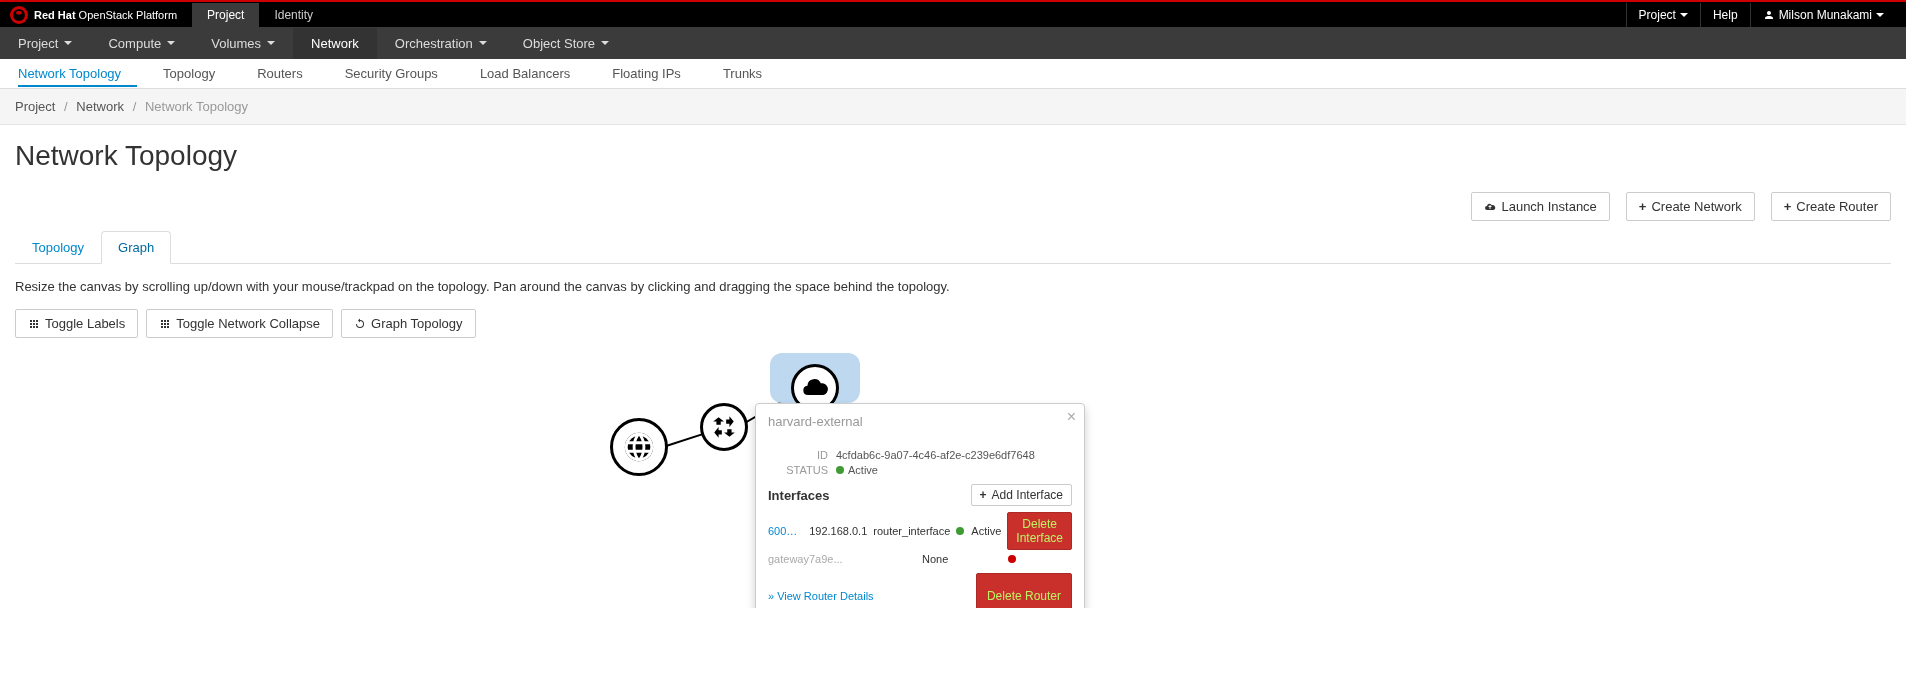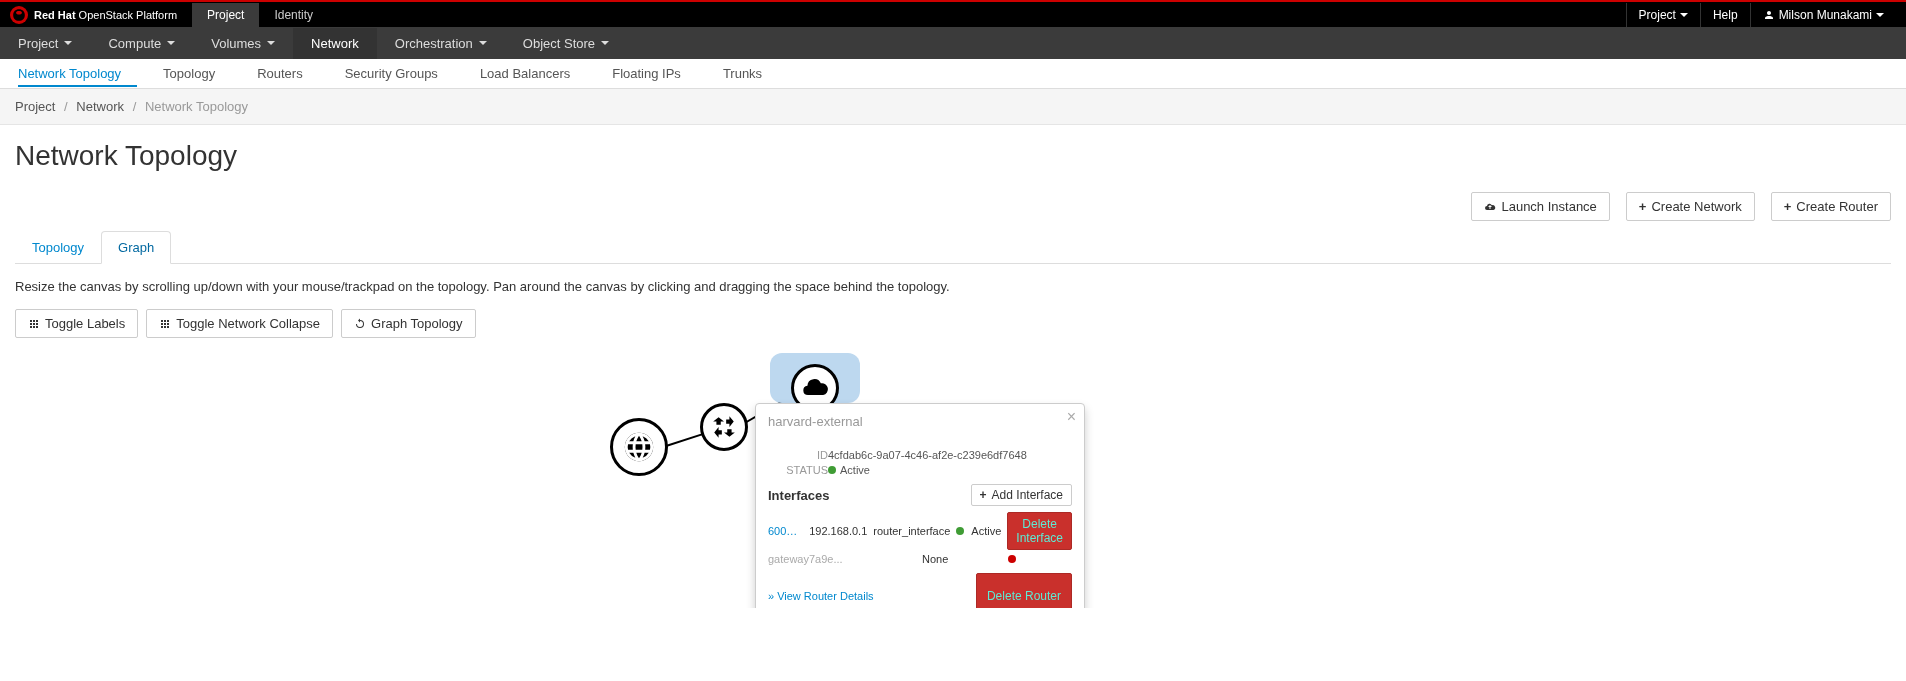--- a/index.html
+++ b/index.html
@@ -36,21 +36,21 @@
     .breadcrumb-bar a { color: #555; text-decoration: none; }
     .breadcrumb-bar .sep { margin: 0 5px; color: #999; }
     
     
     .page-content { padding: 15px; }
     .page-title { font-size: 28px; font-weight: normal; margin-bottom: 20px; color: #333; }
     
     
     .action-bar { display: flex; justify-content: flex-end; gap: 16px; margin-bottom: 10px; }
     .btn { padding: 6px 12px; border: 1px solid #ccc; background: #fff; border-radius: 2px; font-size: 13px; cursor: pointer; display: inline-flex; align-items: center; gap: 5px; color: #333; }
-    .btn-danger { background: #c9302c; color: #5eead4; border: 1px solid #ac2925; padding: 4px 8px; font-size: 12px; }
+    .btn-danger { background: #c9302c; color: #bef264; border: 1px solid #ac2925; padding: 4px 8px; font-size: 12px; }
     .btn-sm { padding: 3px 8px; font-size: 12px; }
     
     
     .view-tabs { border-bottom: 1px solid #ddd; display: flex; }
     .view-tab { padding: 8px 16px; border: 1px solid transparent; border-bottom: none; cursor: pointer; font-size: 13px; color: #0088ce; border-radius: 4px 4px 0 0; }
     .view-tab.active { background: #fff; border-color: #ddd; color: #0369a1; border-bottom: 1px solid #fff; margin-bottom: -1px; }
     
     .help-text { font-size: 13px; color: #333; margin: 15px 0; }
     
     
@@ -70,21 +70,21 @@
     .globe-node { position: absolute; left: 595px; top: 65px; width: 58px; height: 58px; background: #fff; border: 3px solid #000; border-radius: 50%; display: flex; align-items: center; justify-content: center; }
     
     
     .topo-line { position: absolute; background: #000; height: 2px; transform-origin: left center; }
     
     
     .popover { position: absolute; left: 740px; top: 50px; width: 330px; background: #fff; border: 1px solid #ccc; border-radius: 4px; box-shadow: 0 5px 10px rgba(0,0,0,0.2); padding: 10px 12px; font-size: 12px; }
     .popover-close { position: absolute; right: 8px; top: 4px; color: #aaa; cursor: pointer; font-size: 16px; }
     .popover-title { color: #999; font-size: 13px; margin-bottom: 20px; }
     .popover-row { display: flex; margin-bottom: 3px; font-size: 11px; }
-    .popover-label { color: #999; width: 60px; text-align: right; }
+    .popover-label { color: #999; width: 60px; text-align: right; margin-right: 8px; }
     .popover-value { color: #555; }
     .status-dot { width: 8px; height: 8px; border-radius: 50%; display: inline-block; margin-right: 4px; }
     .status-active { background: #3f9c35; }
     .status-down { background: #cc0000; }
     .popover-section-header { display: flex; justify-content: space-between; align-items: center; margin: 8px 0 6px 0; }
     .popover-section-title { font-weight: bold; font-size: 13px; color: #333; }
     .interface-row { display: flex; align-items: center; gap: 6px; font-size: 11px; margin-bottom: 3px; }
     .interface-link { color: #0088ce; cursor: pointer; width: 82px; overflow: hidden; text-overflow: ellipsis; white-space: nowrap; }
     .interface-muted { color: #aaa; width: 82px; overflow: hidden; text-overflow: ellipsis; white-space: nowrap; }
     .interface-ip { width: 60px; color: #333; }

